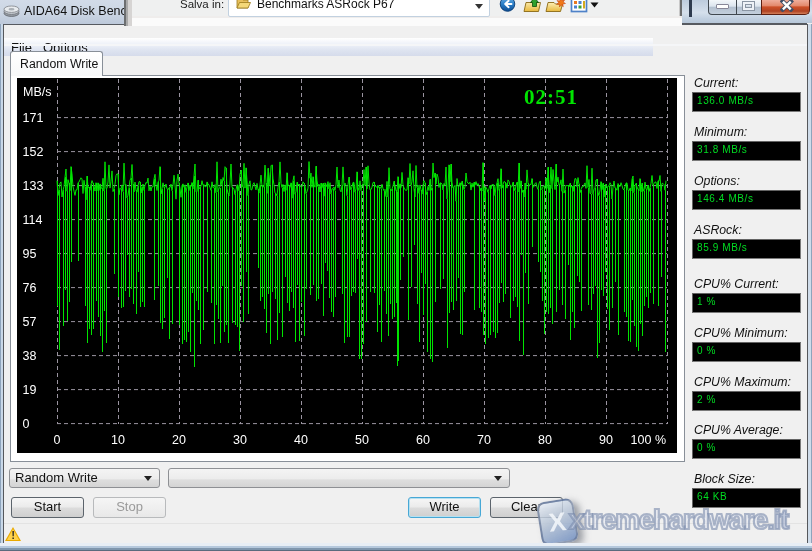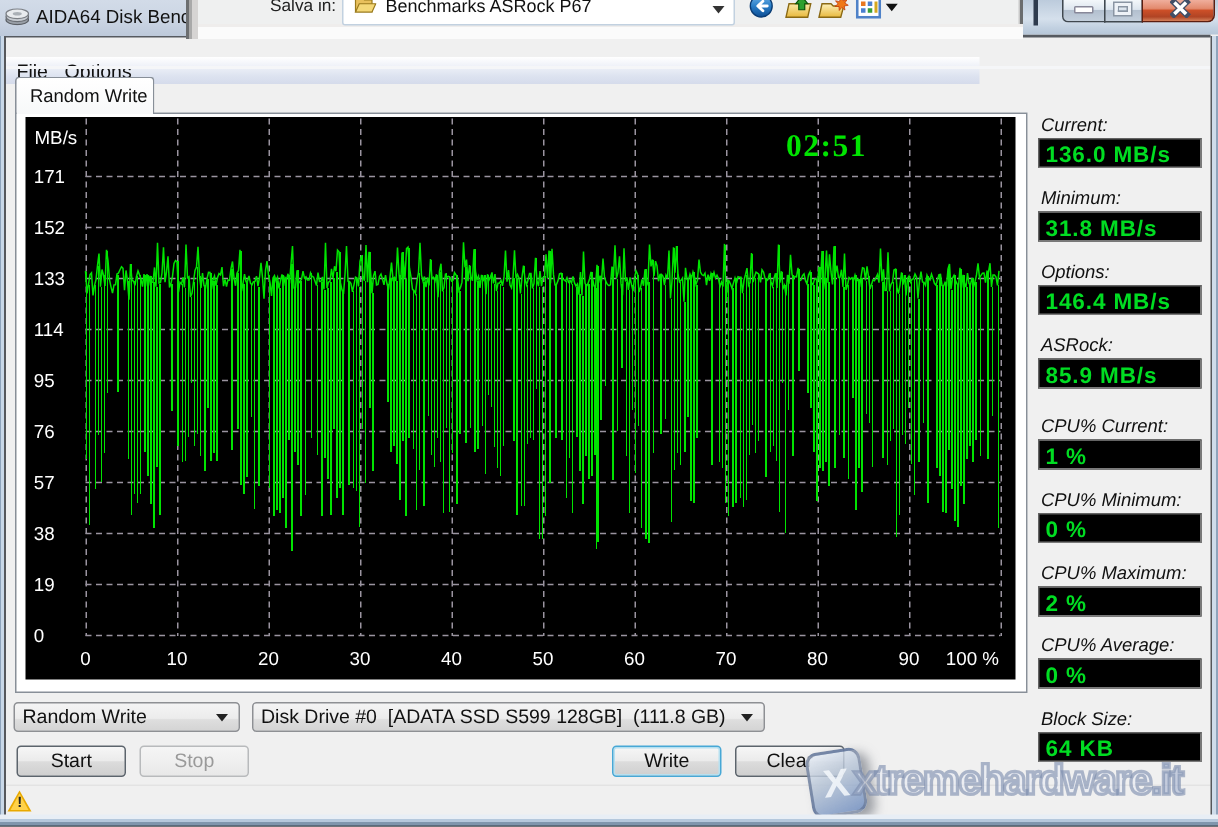--- a/index.html
+++ b/index.html
@@ -53,21 +53,21 @@
   #tab{left:10px;top:51px;width:91px;height:24px;background:linear-gradient(180deg,#ffffff 0,#f7f8f9 100%);
      border:1px solid #888f98;border-bottom:none;border-radius:3px 3px 0 0;}
   #tab .lbl{position:absolute;left:9px;top:5px;font-size:12.3px;color:#111;white-space:nowrap;}
   
   #pagebox{left:10px;top:75px;width:673px;height:385px;background:#fff;border:1px solid #888f98;}
   #chart{left:17px;top:78px;width:660px;height:375px;background:#000;}
   
   .plabel{position:absolute;left:694px;font-size:12.3px;color:#111;white-space:nowrap;font-style:italic;}
   .pbox{position:absolute;left:692px;width:107px;height:18px;background:#000;
      border:1px solid #7a7a7a;border-top-color:#636363;border-left-color:#636363;}
-  .pbox span{position:absolute;left:4px;top:2px;font-size:15px;font-weight:bold;color:#00dd22;letter-spacing:0.6px;}
+  .pbox span{position:absolute;left:4px;top:2px;font-size:10px;font-weight:normal;color:#00dd22;letter-spacing:0.6px;}
   
   .combo{position:absolute;top:468px;height:18px;border:1px solid #8e9094;border-radius:3px;
      background:linear-gradient(180deg,#f4f4f4 0,#ececec 55%,#dedede 60%,#d4d4d4 100%);}
   .combo .txt{position:absolute;left:5px;top:1px;font-size:13px;color:#111;white-space:nowrap;}
   .combo .arr{position:absolute;right:7px;top:7px;width:0;height:0;
      border-left:4px solid transparent;border-right:4px solid transparent;border-top:5px solid #222;}
   #combo1{left:9px;width:149px;}
   #combo2{left:168px;width:340px;}
   
   .wbtn{position:absolute;top:497px;width:71px;height:19px;border-radius:3px;
@@ -263,21 +263,20 @@
   <div class="plabel" style="top:472px">Block Size:</div>
   <div class="pbox" style="top:488px">
     <span>64 KB</span>
   </div>
 
   <div class="combo" id="combo1">
     <div class="txt">Random Write</div>
     <div class="arr"></div>
   </div>
   <div class="combo" id="combo2">
-    <div class="txt">Disk Drive #0&nbsp; [ADATA SSD S599 128GB]&nbsp; (111.8 GB)</div>
     <div class="arr"></div>
   </div>
   <div class="wbtn" id="btn-start" style="left:11px">Start</div>
   <div class="wbtn" id="btn-stop" style="left:93px">Stop</div>
   <div class="wbtn" id="btn-save" style="left:408px">Write</div>
   <div class="wbtn" id="btn-clear" style="left:490px">Clear</div>
 
   <div class="abs" id="statusbar">
     <div id="warn"></div>
     <div id="warn2"></div>

